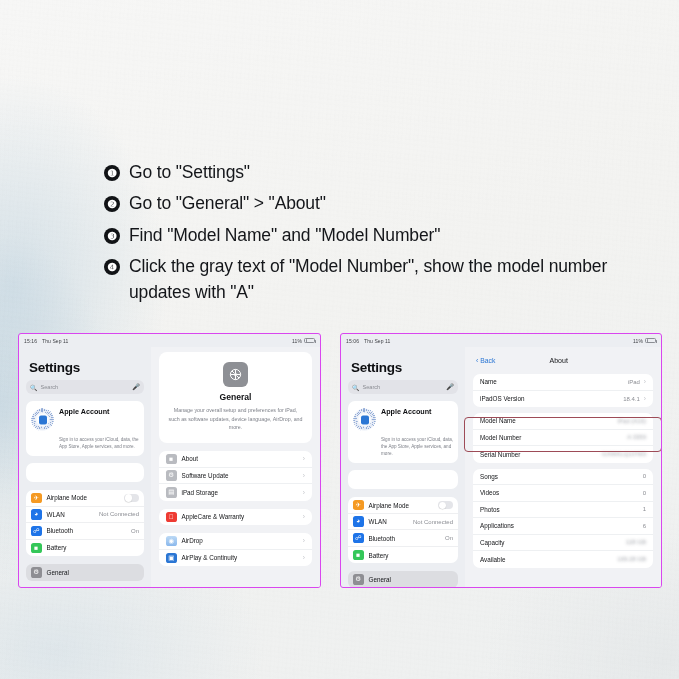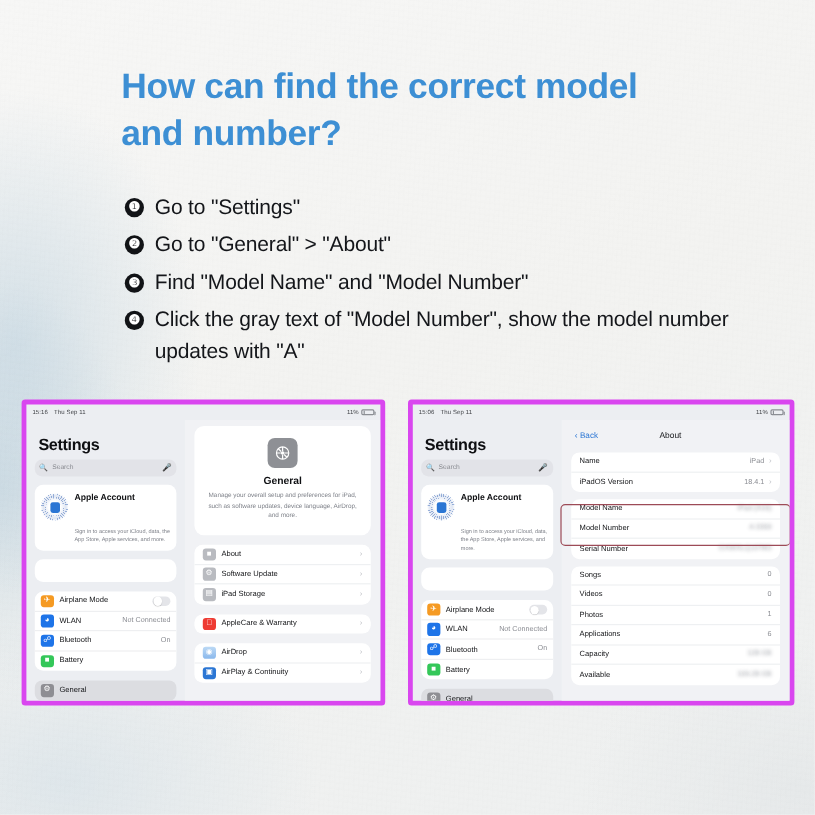--- a/index.html
+++ b/index.html
@@ -66,21 +66,21 @@
     text-align: center;
     margin-right: 9px;
     margin-top: 5px;
   }
   .step-text { flex: 1 1 auto; }
 
   
   .tablet {
     position: absolute;
     background: #eceef2;
-    border: 4px solid #d946ef;
+    border: 1px solid #d946ef;
     border-radius: 3px;
     overflow: hidden;
   }
   #tablet-left  { left: 18px;  top: 333px; width: 303px; height: 255px; }
   #tablet-right { left: 340px; top: 333px; width: 322px; height: 255px; }
 
   .statusbar {
     height: 13px;
     display: flex;
     align-items: center;
@@ -235,21 +235,20 @@
   }
 </style>
 </head>
 <body>
 
 <div id="bg-texture"></div>
 <div id="bg-noise"></div>
 
 <div id="page">
 
-  <div id="headline">How can find the correct model and number?</div>
 
   <div id="steps">
     <div class="step">
       <span class="step-num">❶</span>
       <span class="step-text">Go to "Settings"</span>
     </div>
     <div class="step">
       <span class="step-num">❷</span>
       <span class="step-text">Go to "General" &gt; "About"</span>
     </div>

